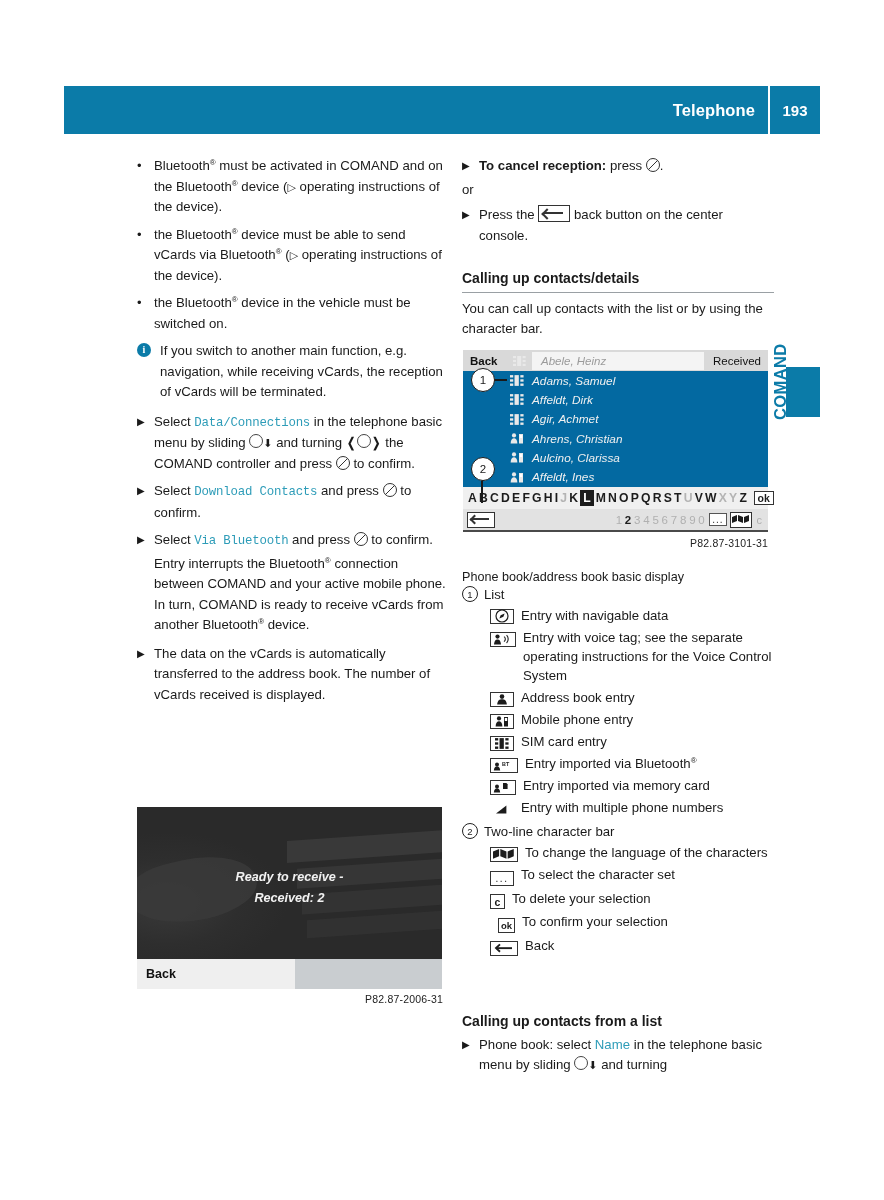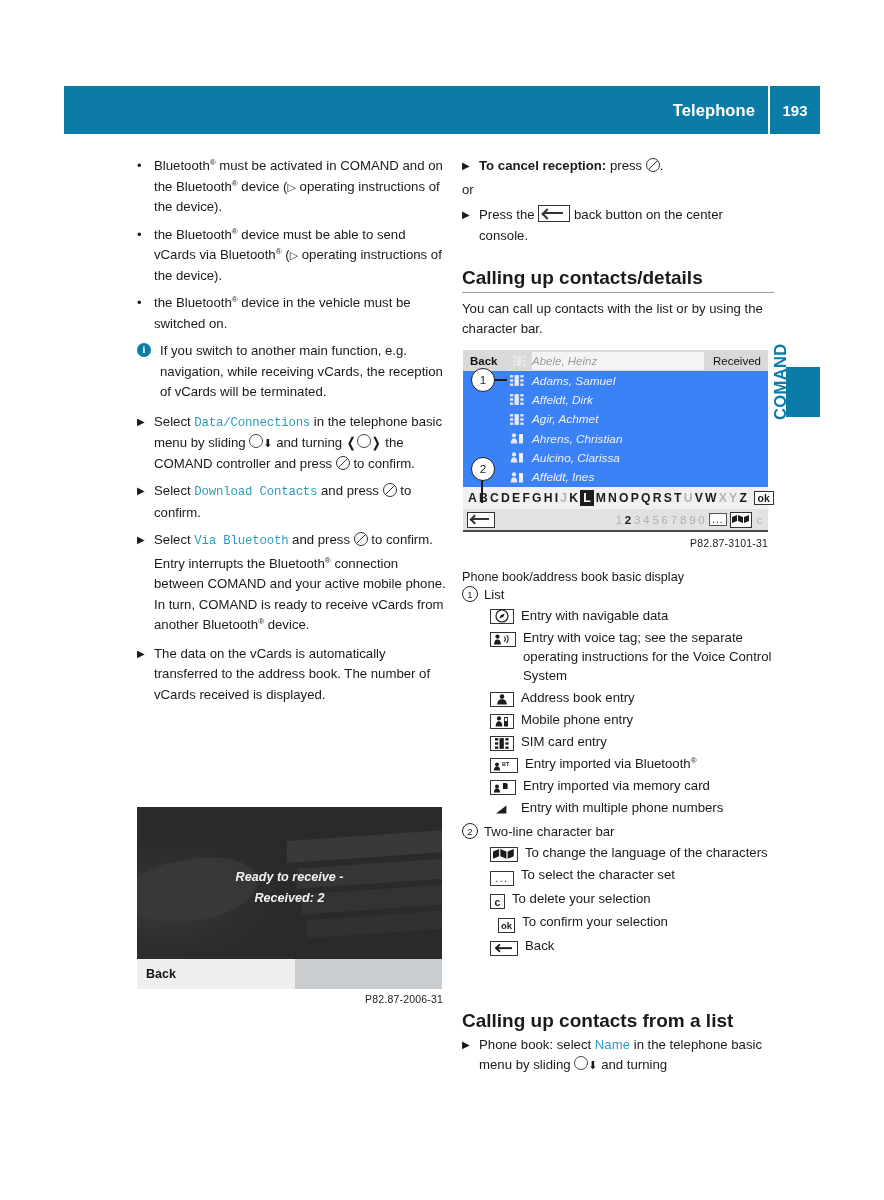--- a/index.html
+++ b/index.html
@@ -58,21 +58,21 @@
   sup{font-size:8px;vertical-align:super;line-height:0;}
 
   
   .note{position:relative;padding-left:23px;margin-bottom:9px;}
   .i-icon{
     position:absolute;left:0px;top:2px;width:14px;height:14px;border-radius:50%;
     background:#0b7ba8;color:#fff;font-size:10px;font-weight:bold;
     display:flex;align-items:center;justify-content:center;font-family:"Liberation Serif",serif;
   }
 
-  h3.sec{font-size:19px;font-weight:bold;margin:0 0 3px 0;padding-bottom:3px;border-bottom:1.5px solid #9aa0a4;}
+  h3.sec{font-size:14px;font-weight:bold;margin:0 0 3px 0;padding-bottom:3px;border-bottom:1.5px solid #9aa0a4;}
   h3.sec.noline{border-bottom:none;padding-bottom:0;}
   .or{margin:3px 0 5px 0;}
 
   
   .g-ctrl{display:inline-block;width:12px;height:12px;border:1.6px solid #444;border-radius:50%;vertical-align:-1px;}
   .g-down{display:inline-block;font-size:11px;vertical-align:0px;}
   .g-press{
     display:inline-block;width:12px;height:12px;border:1.4px solid #333;border-radius:50%;
     vertical-align:-2px;position:relative;background:
       linear-gradient(135deg,transparent 46%,#333 46%,#333 54%,transparent 54%);
@@ -113,24 +113,24 @@
   .shot-a .botbar .b2{flex:1;background:#c9cdd0;}
   .cap{position:absolute;font-size:10.5px;color:#222;letter-spacing:.2px;}
   .cap-a{left:365px;top:977px;}
 
   
   .shot-b{position:absolute;left:463px;top:334px;width:305px;height:182px;background:#4a4a4a;}
   .pb-top{position:absolute;left:0;top:0;width:100%;height:21px;background:#d9d9d9;display:flex;align-items:center;}
   .pb-top .back{font-size:11.5px;font-weight:bold;color:#111;padding-left:7px;width:43px;box-sizing:border-box;}
   .pb-top .icoslot{width:26px;display:flex;align-items:center;justify-content:center;}
   .pb-top .field{flex:1;background:#f4f4f4;height:18px;display:flex;align-items:center;
-    font-style:italic;font-size:11.5px;color:#9b9b9b;box-sizing:border-box;margin-right:2px;}
+    font-style:italic;font-size:11.5px;color:#9b9b9b;padding-left:9px;box-sizing:border-box;margin-right:2px;}
   .pb-top .opts{width:62px;font-size:11.5px;color:#111;text-align:center;}
 
-  .pb-list{position:absolute;left:0;top:21px;width:100%;height:116px;background:#3b82f6;}
+  .pb-list{position:absolute;left:0;top:21px;width:100%;height:116px;background:#0369a1;}
   .pb-row{height:19.3px;display:flex;align-items:center;}
   .pb-row .ics{width:69px;display:flex;align-items:center;justify-content:flex-end;padding-right:8px;box-sizing:border-box;}
   .pb-row .nm{flex:1;color:#f0f0f0;font-style:italic;font-size:11.8px;}
   .pb-scroll{position:absolute;right:30px;top:23px;width:22px;height:112px;background:#5a5a5a;}
   .pb-scroll i{display:block;height:16px;border-bottom:1px solid #4a4a4a;}
   .pb-right-strip{position:absolute;right:0;top:21px;width:28px;height:116px;background:#3c3c3c;}
 
   .pb-alpha{position:absolute;left:0;top:137px;width:100%;height:22px;background:#f0f0f0;
     display:flex;align-items:center;font-size:12.2px;font-weight:bold;color:#1c1c1c;padding:0 4px;box-sizing:border-box;}
   .pb-alpha .ch{padding:0 1.1px;}

